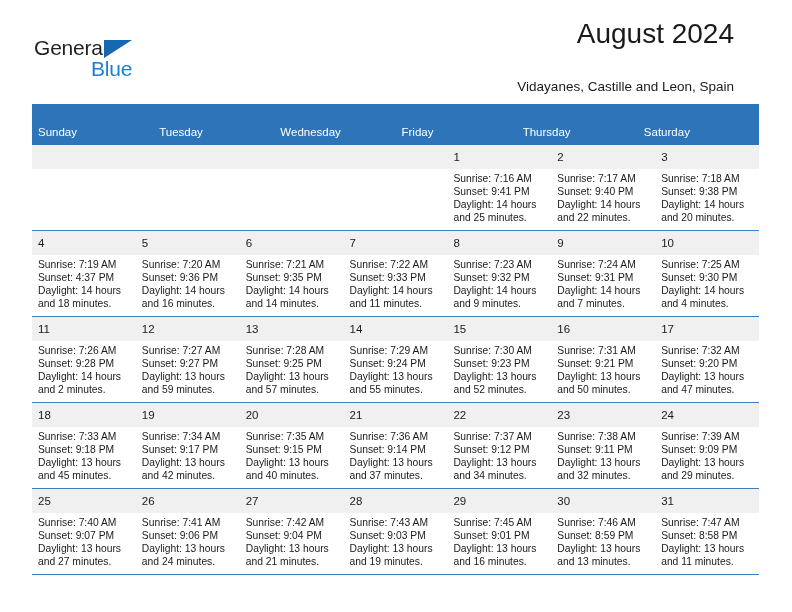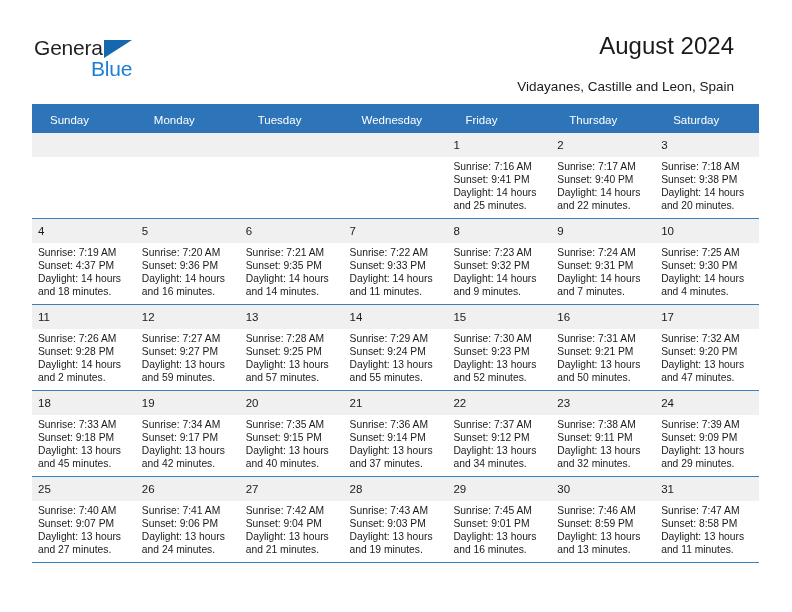--- a/index.html
+++ b/index.html
@@ -66,22 +66,22 @@
     font-size: 21px;
     line-height: 24px;
     letter-spacing: -0.2px;
     color: #1b7fd4;
     font-family: "Liberation Sans", sans-serif;
   }
 
   .title {
     position: absolute;
     right: 34px;
-    top: 30px;
-    font-size: 24px;
+    top: 18px;
+    font-size: 28px;
     line-height: 32px;
     color: #1a1a1a;
     text-align: right;
     white-space: nowrap;
   }
   .subtitle {
     position: absolute;
     right: 34px;
     top: 79px;
     font-size: 13.5px;
@@ -99,26 +99,25 @@
     width: 727px;
   }
   .weekday-row {
     display: flex;
     width: 100%;
     background: #2d74b8;
   }
   .weekday {
     flex: 1 1 0;
     box-sizing: border-box;
-    padding: 9px 0 6px 6px;
+    padding: 21px 0 6px 6px;
     font-size: 11.5px;
     line-height: 14px;
     color: #ffffff;
     white-space: nowrap;
-    margin-left: 12px;
   }
 
   .week-row {
     display: flex;
     width: 100%;
     border-bottom: 1px solid #3b7fbe;
   }
   .week-row:first-of-type {
   }
   .day-cell {
@@ -168,21 +167,20 @@
       <span class="logo-blue">Blue</span>
     </div>
 
     <div class="title">August 2024</div>
     <div class="subtitle">Vidayanes, Castille and Leon, Spain</div>
   </div>
 
   <div class="calendar">
     <div class="weekday-row" id="weekday-row">
         <div class="weekday">Sunday</div>
-        <div class="weekday">Monday</div>
         <div class="weekday">Tuesday</div>
         <div class="weekday">Wednesday</div>
         <div class="weekday">Friday</div>
         <div class="weekday">Thursday</div>
         <div class="weekday">Saturday</div>
       </div>
     <div id="weeks-container">
         <div class="week-row">
           <div class="day-cell empty">
             <div class="day-number">&nbsp;</div>

